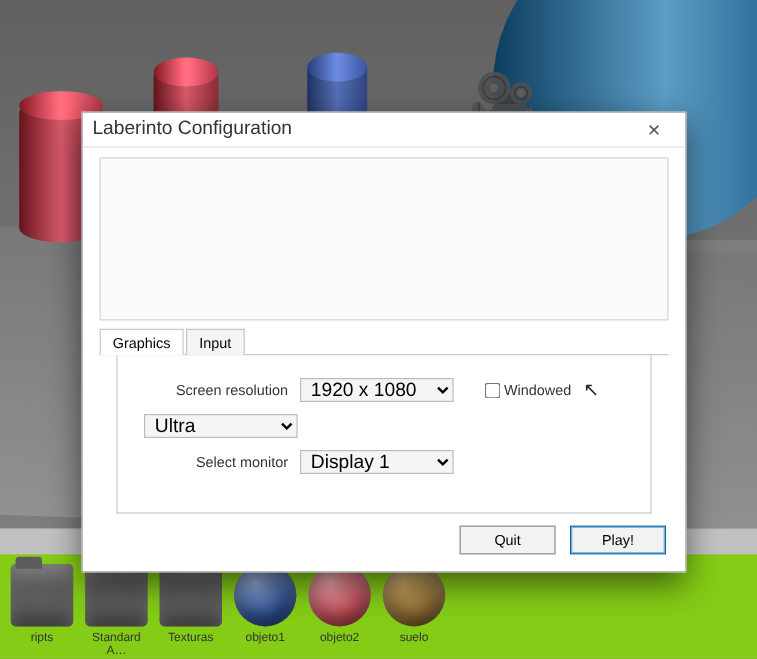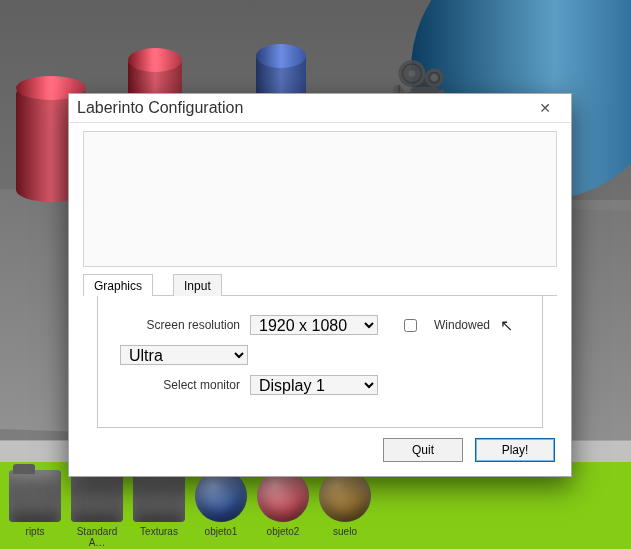--- a/index.html
+++ b/index.html
@@ -37,28 +37,28 @@
   .dialog{position:absolute;left:68px;top:93px;width:502px;height:382px;
     background:#fff;border:1px solid #a9a9a9;box-shadow:0 10px 26px rgba(0,0,0,.55);
     display:flex;flex-direction:column}
   .titlebar{display:flex;align-items:center;gap:6px;height:28px;padding:0 8px;
     border-bottom:1px solid #e0e0e0;color:#333}
   .titlebar .t{flex:1;font-size:16px}
   .close{width:36px;text-align:center;font-size:14px;color:#555}
   .banner{margin:8px 14px 6px;height:134px;border:1px solid #d4d4d4;background:#fafafa}
   .tabs{margin:0 14px;display:flex;border-bottom:1px solid #c8c8c8;font-size:12px}
   .tab{padding:4px 10px 3px;border:1px solid #c8c8c8;border-bottom:none;
-    margin-right:20px;background:#f4f4f4;position:relative;top:1px}
+    margin-right:2px;background:#f4f4f4;position:relative;top:1px}
   .tab.active{background:#fff}
   .tabbody{flex:1;margin:0 28px;padding:16px 22px 10px;border:1px solid #c8c8c8;border-top:none}
   .row{display:flex;align-items:center;height:26px;margin-bottom:4px;font-size:12px;color:#333}
   .row .lbl{width:120px;text-align:right;padding-right:10px}
   .row select{width:128px;height:20px;font-size:16px;border:1px solid #bcbcbc;
     background:#f5f5f5;padding-left:4px}
-  .row .chk{margin-left:22px;display:flex;align-items:center;gap:14px}
+  .row .chk{margin-left:22px;display:flex;align-items:center;gap:0}
   .cursor{margin-left:10px;font-size:16px;color:#222}
   .buttons{display:flex;justify-content:flex-end;gap:12px;padding:10px 16px 14px}
   .btn{width:78px;height:22px;border:1px solid #8b8b8b;background:#f2f2f2;
     font-size:12px;cursor:default;display:flex;align-items:center;justify-content:center}
   .btn.primary{border:1px solid #0a66a8;box-shadow:0 0 0 1px #7fb6de inset}
 </style>
 </head>
 <body>
 
 <div class="bg-3d">

